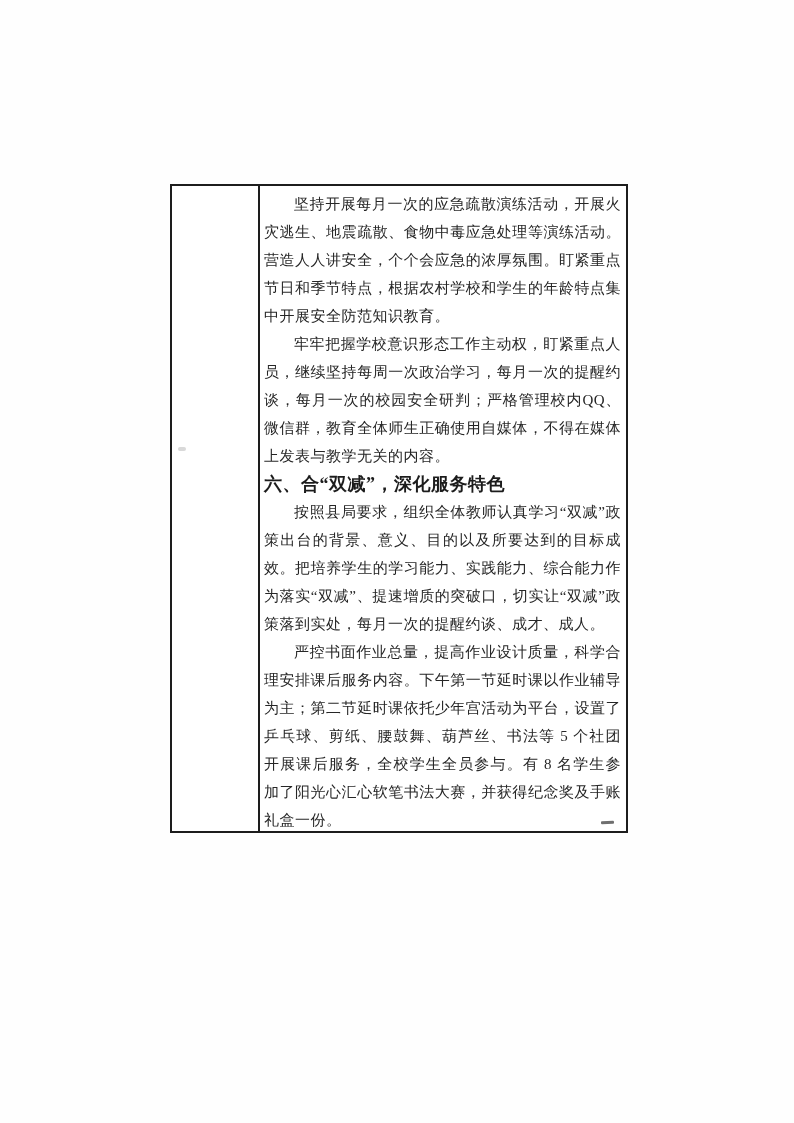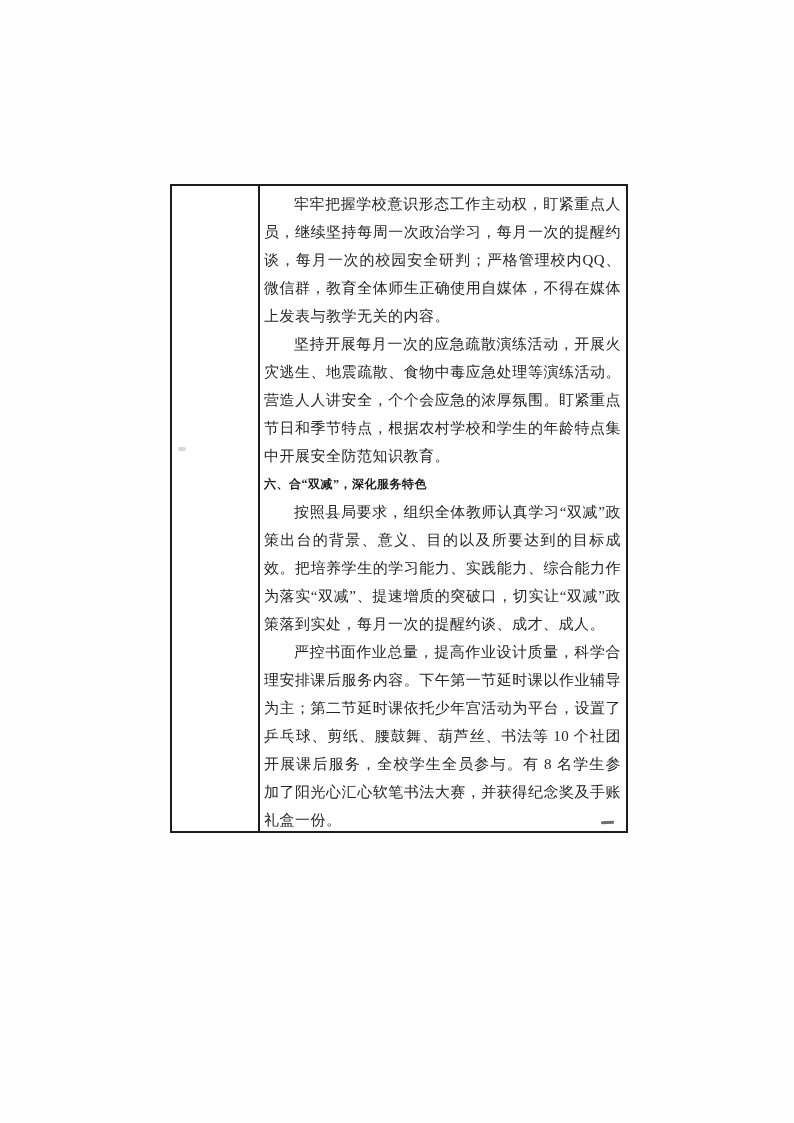--- a/index.html
+++ b/index.html
@@ -50,21 +50,21 @@
     margin: 0;
     font-size: 15px;
     line-height: 28px;
     letter-spacing: 0.5px;
     text-align: justify;
     text-indent: 2em;
     color: #262626;
   }
   .heading {
     margin: 0;
-    font-size: 12px;
+    font-size: 18px;
     line-height: 28px;
     letter-spacing: 0.5px;
     font-weight: bold;
     text-indent: 0;
     color: #1c1c1c;
     white-space: nowrap;
   }
   .smudge-dash {
     position: absolute;
     left: 601px;
@@ -90,25 +90,25 @@
 
 <div class="page">
 
   <div class="doc-table">
 
     <div class="label-col">
       <div class="smudge-dot"></div>
     </div>
 
     <div class="content-col">
+      <p class="para">坚持开展每月一次的应急疏散演练活动，开展火灾逃生、地震疏散、食物中毒应急处理等演练活动。营造人人讲安全，个个会应急的浓厚氛围。盯紧重点节日和季节特点，根据农村学校和学生的年龄特点集中开展安全防范知识教育。</p>
       <p class="para">牢牢把握学校意识形态工作主动权，盯紧重点人员，继续坚持每周一次政治学习，每月一次的提醒约谈，每月一次的校园安全研判；严格管理校内QQ、微信群，教育全体师生正确使用自媒体，不得在媒体上发表与教学无关的内容。</p>
-      <p class="para">坚持开展每月一次的应急疏散演练活动，开展火灾逃生、地震疏散、食物中毒应急处理等演练活动。营造人人讲安全，个个会应急的浓厚氛围。盯紧重点节日和季节特点，根据农村学校和学生的年龄特点集中开展安全防范知识教育。</p>
       <p class="heading">六、合“双减”，深化服务特色</p>
       <p class="para">按照县局要求，组织全体教师认真学习“双减”政策出台的背景、意义、目的以及所要达到的目标成效。把培养学生的学习能力、实践能力、综合能力作为落实“双减”、提速增质的突破口，切实让“双减”政策落到实处，每月一次的提醒约谈、成才、成人。</p>
-      <p class="para">严控书面作业总量，提高作业设计质量，科学合理安排课后服务内容。下午第一节延时课以作业辅导为主；第二节延时课依托少年宫活动为平台，设置了乒乓球、剪纸、腰鼓舞、葫芦丝、书法等 10 个社团开展课后服务，全校学生全员参与。有 8 名学生参加了阳光心汇心软笔书法大赛，并获得纪念奖及手账礼盒一份。</p>
+      <p class="para">严控书面作业总量，提高作业设计质量，科学合理安排课后服务内容。下午第一节延时课以作业辅导为主；第二节延时课依托少年宫活动为平台，设置了乒乓球、剪纸、腰鼓舞、葫芦丝、书法等 5 个社团开展课后服务，全校学生全员参与。有 8 名学生参加了阳光心汇心软笔书法大赛，并获得纪念奖及手账礼盒一份。</p>
 
     </div>
 
   </div>
 
   <div class="smudge-dash"></div>
 
 </div>
 
 </body></html>

